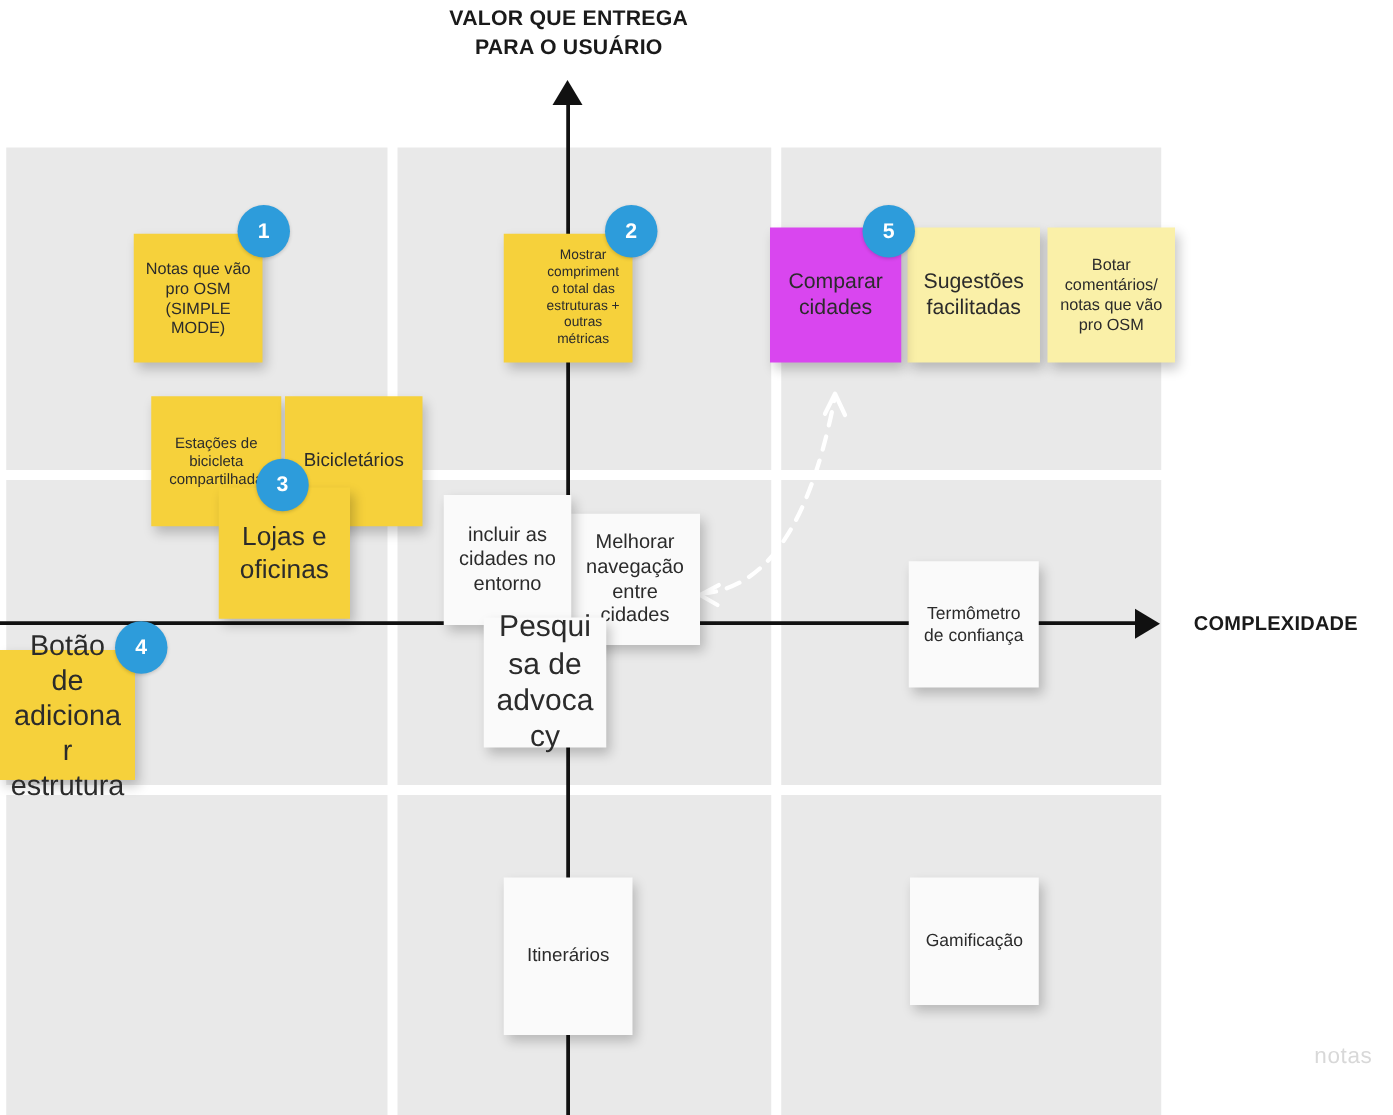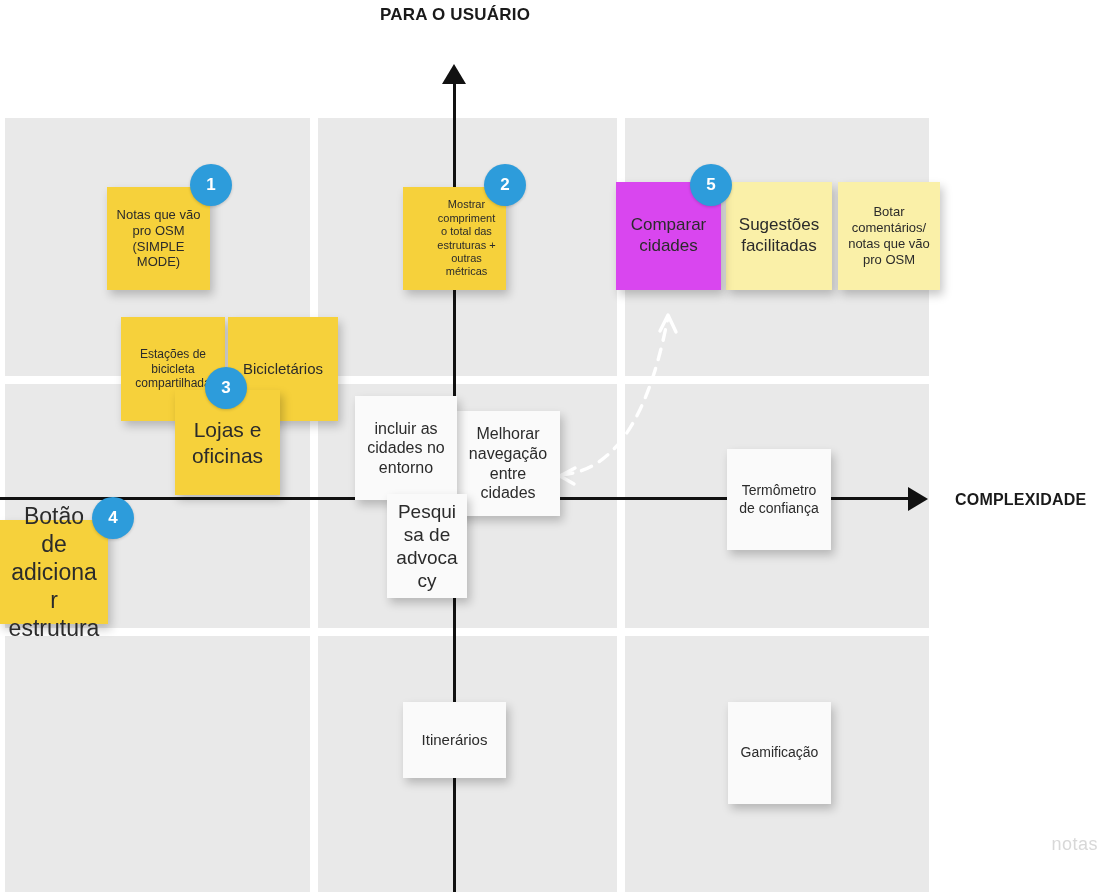--- a/index.html
+++ b/index.html
@@ -91,20 +91,21 @@
     <div class="quad" style="left:313px;top:518px;width:299px;height:256px;"></div>
     <div class="quad" style="left:620px;top:518px;width:304px;height:256px;"></div>
   </div>
 
   <div class="axis axis-v"></div>
   <div class="arrow-up"></div>
   <div class="axis axis-h"></div>
   <div class="arrow-right"></div>
 
   <div class="axis-title axis-title-y">
+    <div>VALOR QUE ENTREGA</div>
     <div>PARA O USUÁRIO</div>
   </div>
   <div class="axis-title axis-title-x">COMPLEXIDADE</div>
 
   <svg class="dash-arrow" viewBox="0 0 160 200" xmlns="http://www.w3.org/2000/svg">
     <path d="M 22 180 C 60 176, 104 148, 128 22" fill="none" stroke="#ffffff" stroke-width="3.4" stroke-dasharray="11 9" stroke-linecap="round"></path>
     <path d="M 35 173 L 20 181 L 34 189" fill="none" stroke="#ffffff" stroke-width="3.4" stroke-linecap="round" stroke-linejoin="round"></path>
     <path d="M 120 36 L 128 20 L 136 37" fill="none" stroke="#ffffff" stroke-width="3.4" stroke-linecap="round" stroke-linejoin="round"></path>
   </svg>
 
@@ -135,33 +136,33 @@
   <div class="note n-yellow" style="left:175px;top:390px;width:105px;height:105px;font-size:21px;z-index:12;">
     <span>Lojas e oficinas</span>
   </div>
 
   <div class="note n-white" style="left:355px;top:396px;width:102px;height:104px;font-size:16px;z-index:13;">
     <span>incluir as cidades no entorno</span>
   </div>
   <div class="note n-white" style="left:456px;top:411px;width:104px;height:105px;font-size:16px;z-index:12;align-items:center;">
     <span>Melhorar navegação entre cidades</span>
   </div>
-  <div class="note n-white" style="left:387px;top:494px;width:80px;height:104px;font-size:19px;z-index:14;">
+  <div class="note n-white" style="left:387px;top:494px;width:98px;height:104px;font-size:24px;z-index:14;">
     <span>Pesquisa de advocacy</span>
   </div>
 
   <div class="note n-yellow" style="left:0px;top:520px;width:108px;height:104px;font-size:23px;z-index:10;">
     <span>Botão de adicionar estrutura</span>
   </div>
 
   <div class="note n-white" style="left:727px;top:449px;width:104px;height:101px;font-size:14px;z-index:10;">
     <span>Termômetro de confiança</span>
   </div>
 
-  <div class="note n-white" style="left:403px;top:702px;width:103px;height:76px;font-size:15px;z-index:10;">
+  <div class="note n-white" style="left:403px;top:702px;width:103px;height:126px;font-size:15px;z-index:10;">
     <span>Itinerários</span>
   </div>
   <div class="note n-white" style="left:728px;top:702px;width:103px;height:102px;font-size:14px;z-index:10;">
     <span>Gamificação</span>
   </div>
 
   <div class="badge" style="left:190px;top:164px;">
     <span>1</span>
   </div>
   <div class="badge" style="left:484px;top:164px;">

